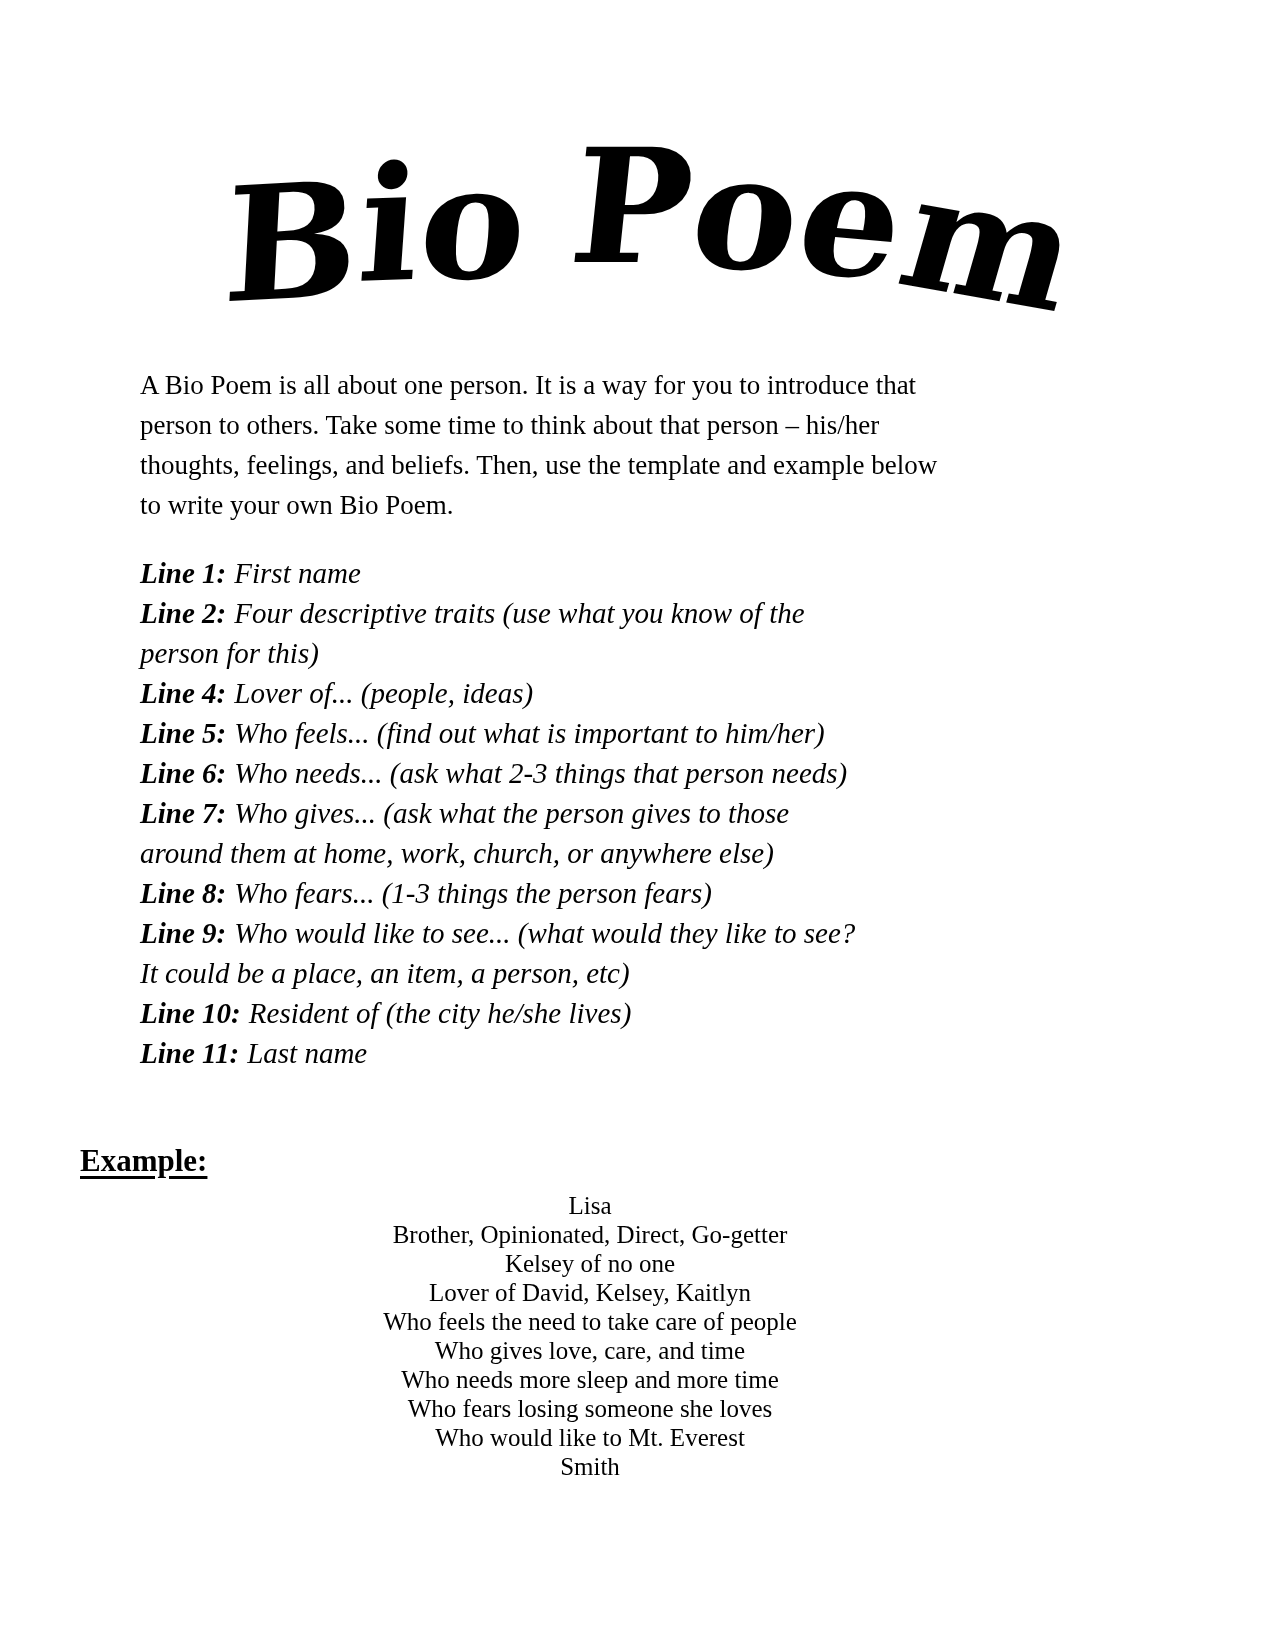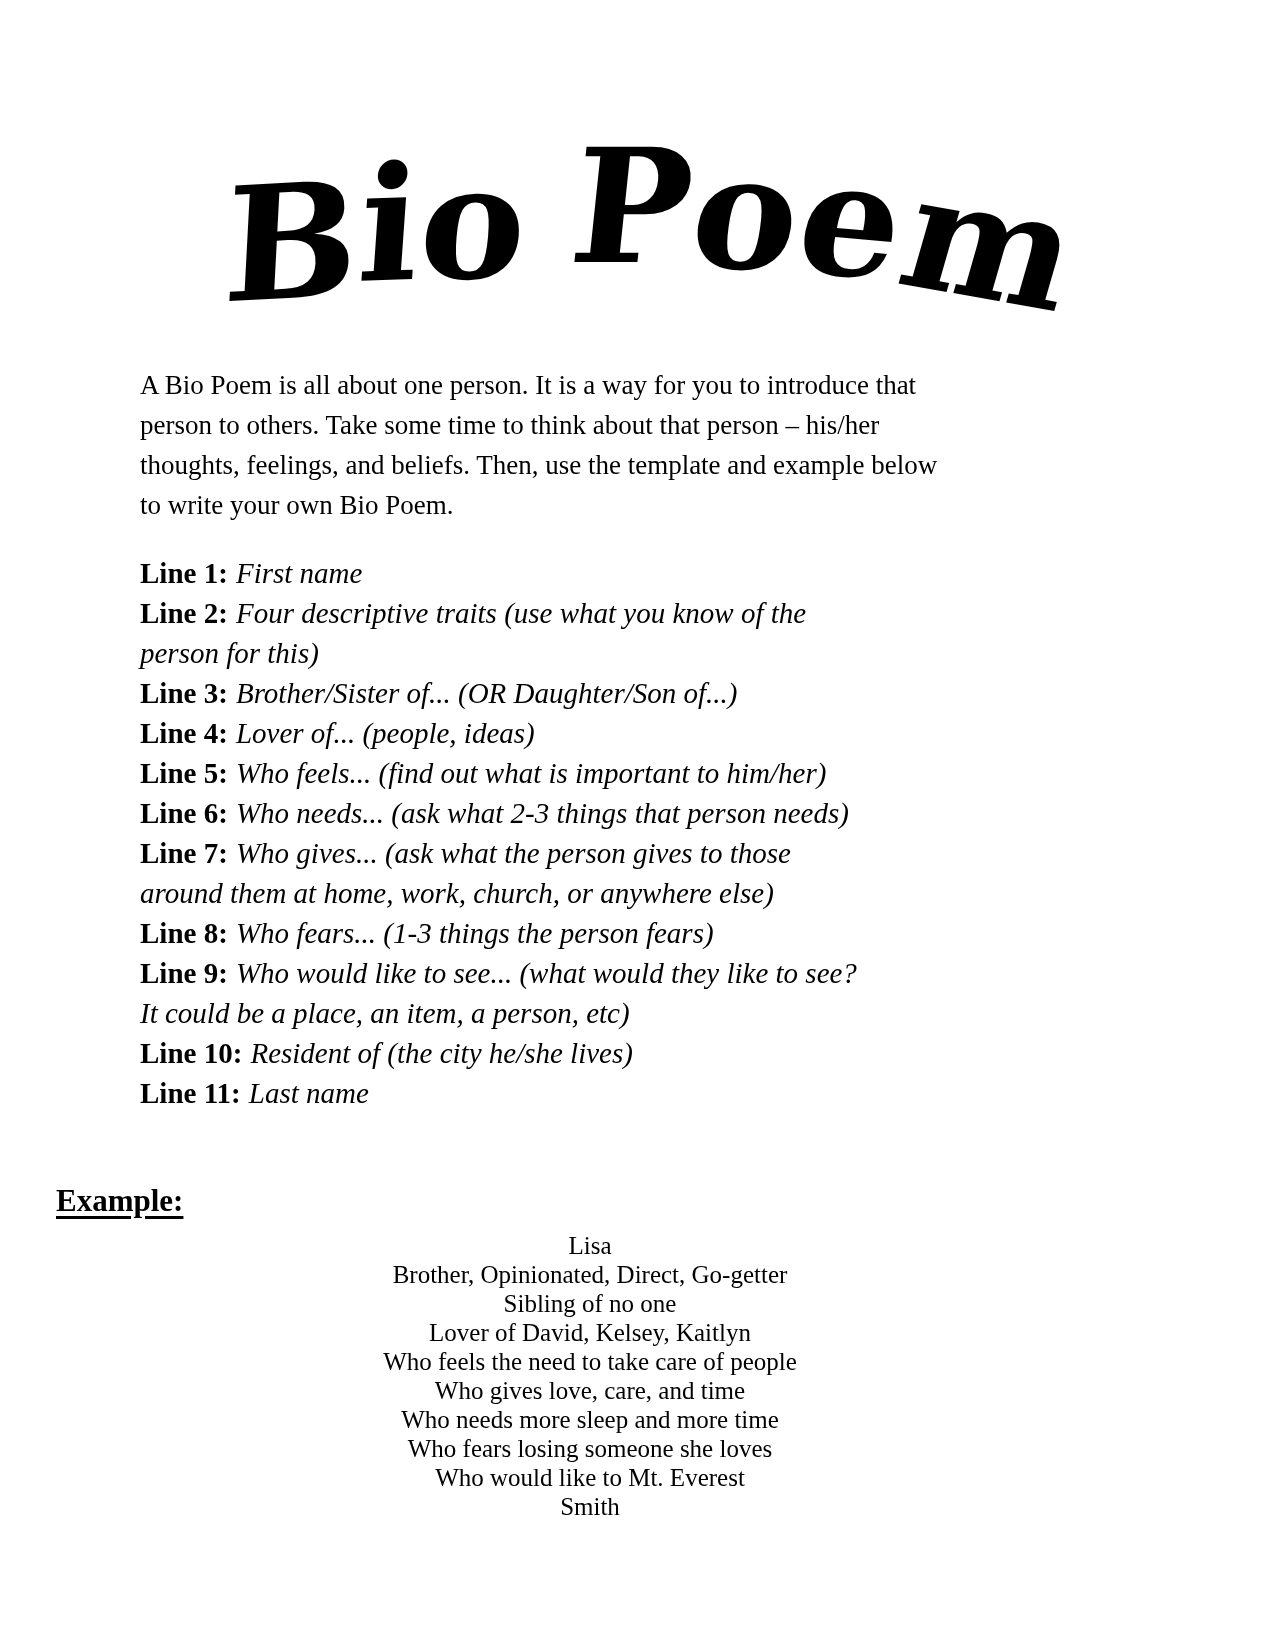--- a/index.html
+++ b/index.html
@@ -38,24 +38,24 @@
     line-height: 40px;
     white-space: pre-line;
   }
   .template-lines {
     margin: 28px 0 0 140px;
     width: 990px;
     font-size: 29px;
     line-height: 40px;
   }
   .tline { display: block; }
-  .tline .tlabel { font-weight: bold; margin-right: 0.28em; }
+  .tline .tlabel { font-weight: bold; margin-right: 0.28em; font-style: italic; }
   .tline .ttext { white-space: pre-line; font-style: italic; }
   .example-heading {
-    margin: 70px 0 0 56px;
+    margin: 70px 0 0 80px;
     font-size: 31px;
     font-weight: bold;
     text-decoration: underline;
     text-decoration-thickness: 3px;
     text-underline-offset: 5px;
     width: fit-content;
   }
   .poem {
     margin: 12px 0 0 140px;
     width: 900px;
@@ -74,39 +74,38 @@
 
   <p class="intro">A Bio Poem is all about one person. It is a way for you to introduce that
 person to others. Take some time to think about that person – his/her
 thoughts, feelings, and beliefs. Then, use the template and example below
 to write your own Bio Poem.</p>
 
   <div class="template-lines" id="template-lines">
       <div class="tline"><span class="tlabel">Line 1:</span><span class="ttext">First name</span></div>
       <div class="tline"><span class="tlabel">Line 2:</span><span class="ttext">Four descriptive traits (use what you know of the
 person for this)</span></div>
-      <div class="tline"><span class="tlabel">Line 3:</span><span class="ttext">Brother/Sister of... (OR Daughter/Son of...)</span></div>
       <div class="tline"><span class="tlabel">Line 4:</span><span class="ttext">Lover of... (people, ideas)</span></div>
       <div class="tline"><span class="tlabel">Line 5:</span><span class="ttext">Who feels... (find out what is important to him/her)</span></div>
       <div class="tline"><span class="tlabel">Line 6:</span><span class="ttext">Who needs... (ask what 2-3 things that person needs)</span></div>
       <div class="tline"><span class="tlabel">Line 7:</span><span class="ttext">Who gives... (ask what the person gives to those
 around them at home, work, church, or anywhere else)</span></div>
       <div class="tline"><span class="tlabel">Line 8:</span><span class="ttext">Who fears... (1-3 things the person fears)</span></div>
       <div class="tline"><span class="tlabel">Line 9:</span><span class="ttext">Who would like to see... (what would they like to see?
 It could be a place, an item, a person, etc)</span></div>
       <div class="tline"><span class="tlabel">Line 10:</span><span class="ttext">Resident of (the city he/she lives)</span></div>
       <div class="tline"><span class="tlabel">Line 11:</span><span class="ttext">Last name</span></div>
     </div>
 
   <h2 class="example-heading">Example:</h2>
 
   <div class="poem" id="poem">
       <span class="poem-line">Lisa</span>
       <span class="poem-line">Brother, Opinionated, Direct, Go-getter</span>
-      <span class="poem-line">Sibling of no one</span>
+      <span class="poem-line">Kelsey of no one</span>
       <span class="poem-line">Lover of David, Kelsey, Kaitlyn</span>
       <span class="poem-line">Who feels the need to take care of people</span>
       <span class="poem-line">Who gives love, care, and time</span>
       <span class="poem-line">Who needs more sleep and more time</span>
       <span class="poem-line">Who fears losing someone she loves</span>
       <span class="poem-line">Who would like to Mt. Everest</span>
       <span class="poem-line">Smith</span>
     </div>
 
 </div>

